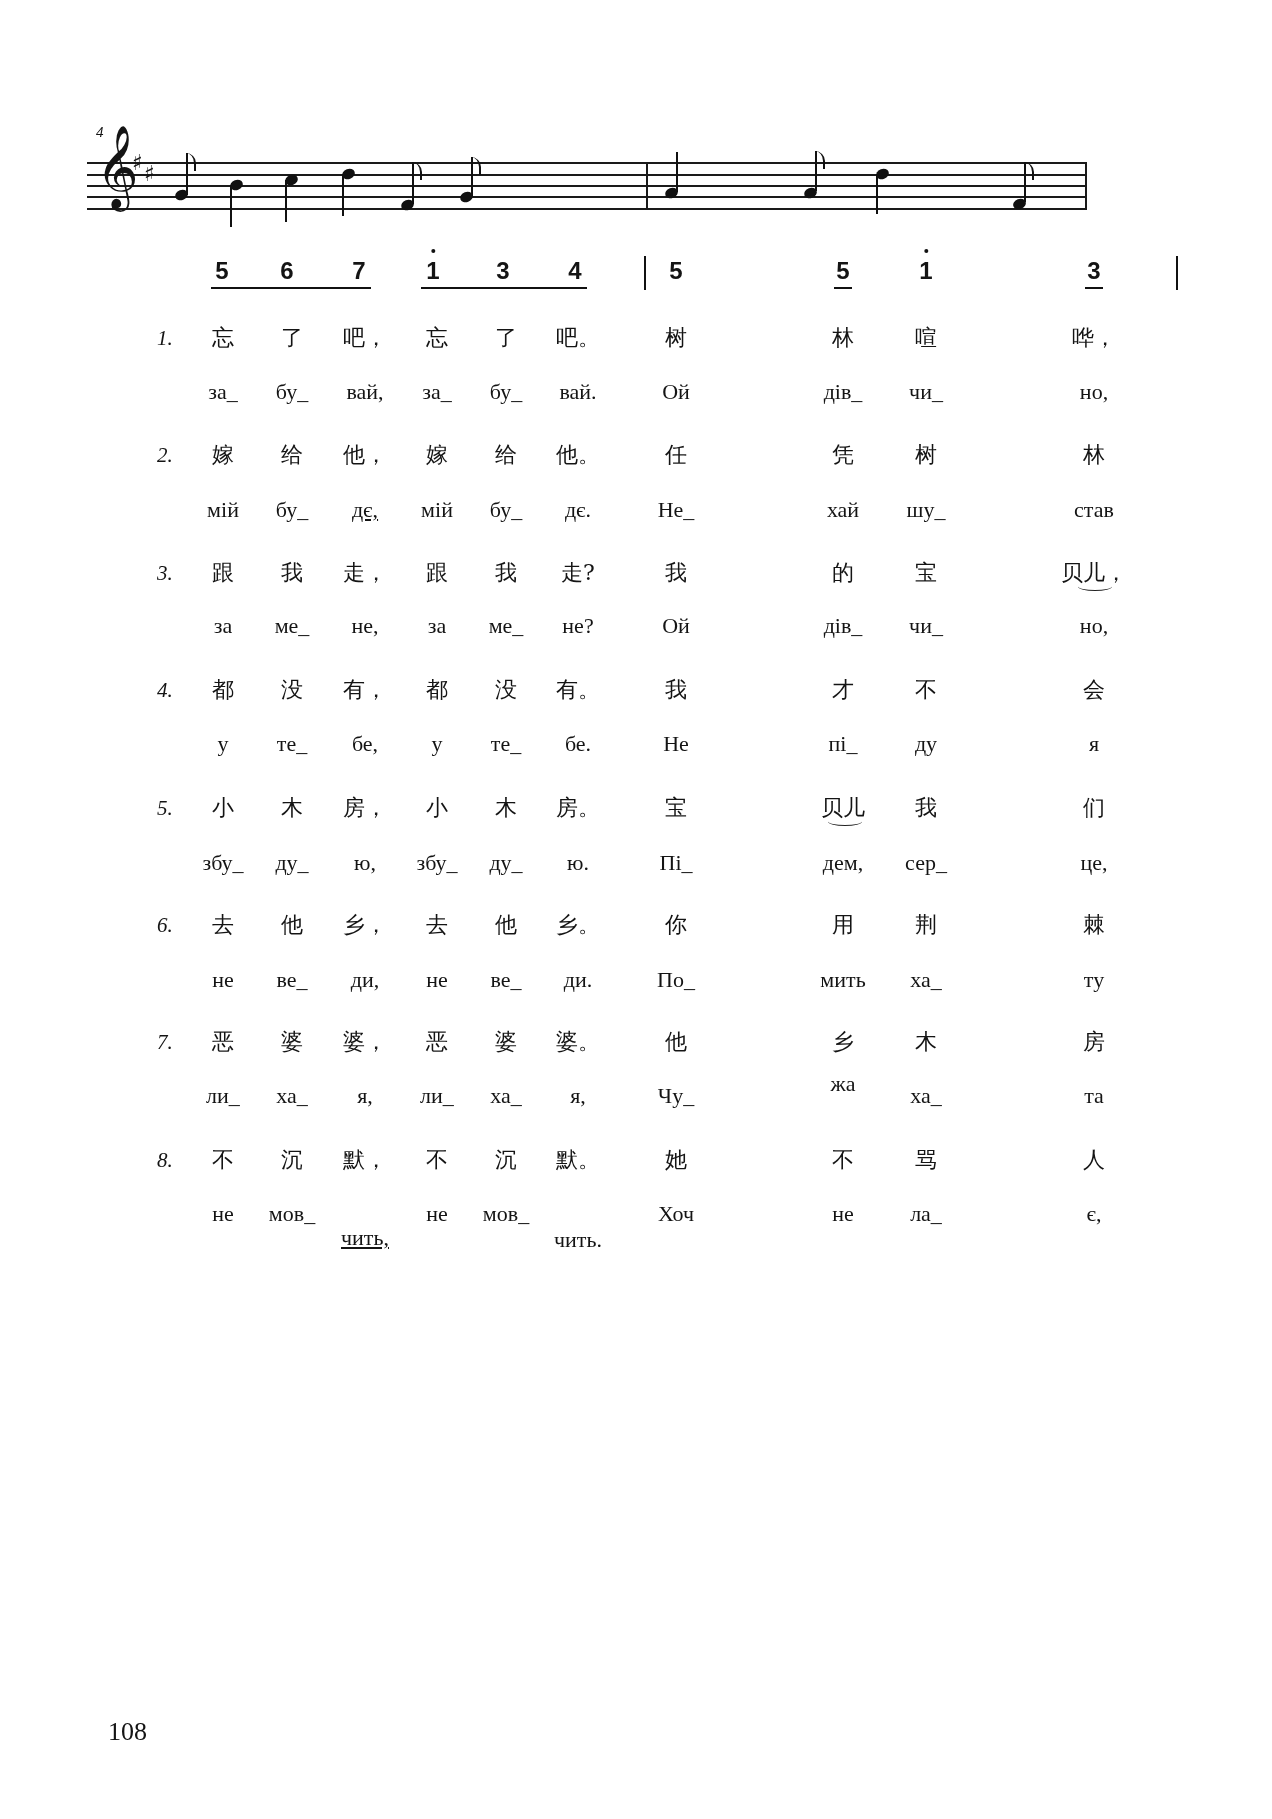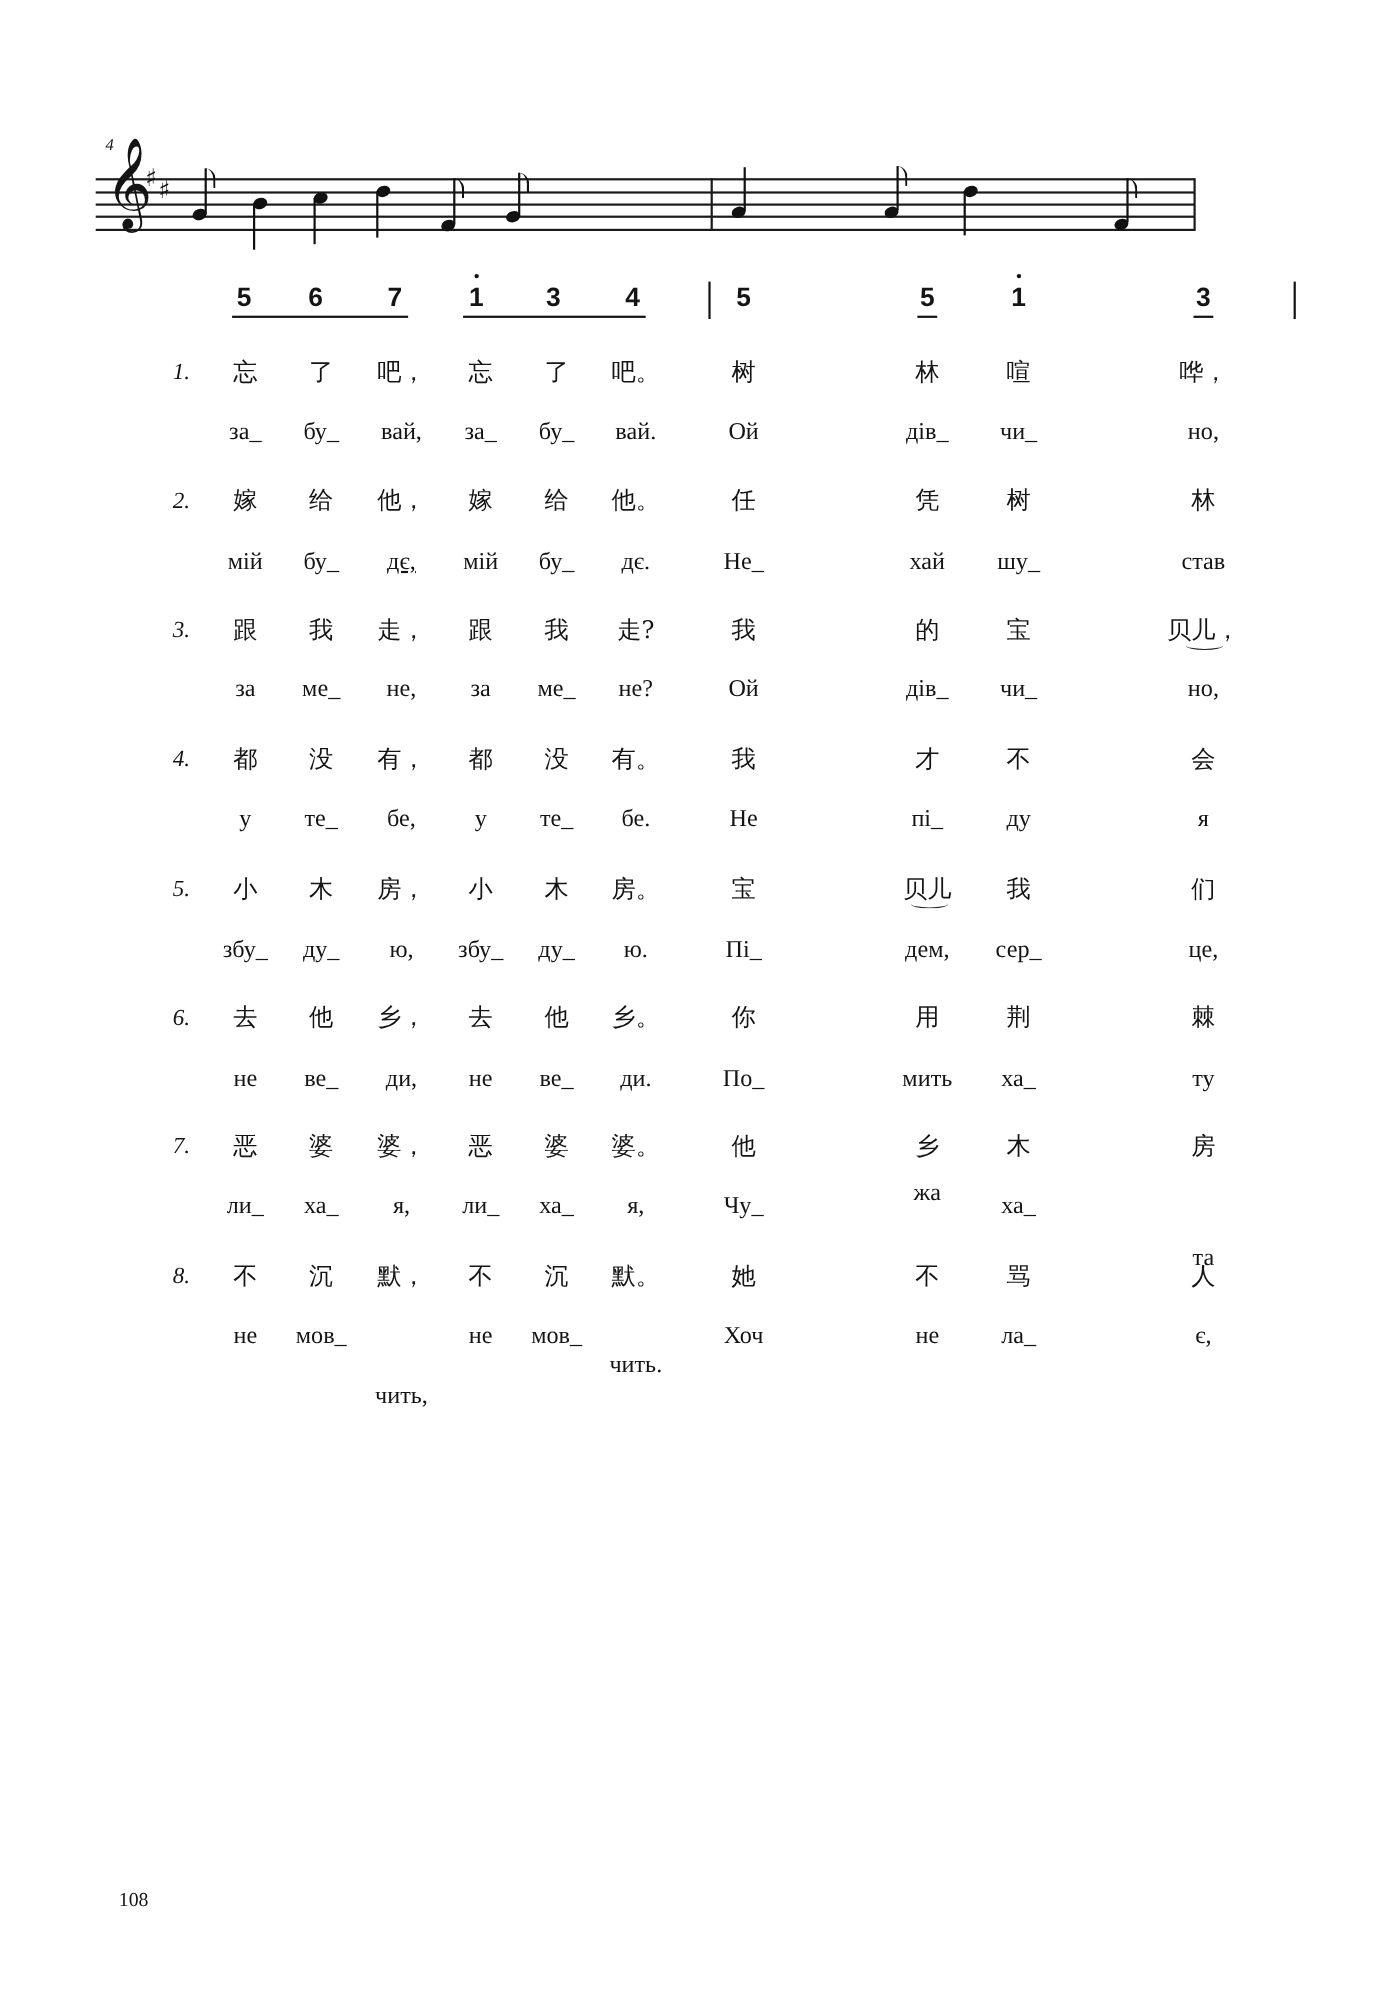--- a/index.html
+++ b/index.html
@@ -16,21 +16,21 @@
   .jp { position: absolute; top: 257px; font-family: "Liberation Sans", "DejaVu Sans", sans-serif;
         font-weight: bold; font-size: 24px; transform: translateX(-50%); text-align: center; }
   .jp .dot { position: absolute; top: -8px; left: 50%; width: 4px; height: 4px; background: #111; border-radius: 50%; transform: translateX(-50%); }
   .ul { position: absolute; height: 2px; background: #111; top: 287px; }
   .jp-bar { position: absolute; top: 256px; width: 2px; height: 34px; background: #111; }
   .vnum { position: absolute; font-style: italic; font-size: 21px; transform: translate(0,-50%); }
   .cell { position: absolute; font-size: 22px; transform: translate(-50%,-50%); white-space: nowrap; }
   .cn { font-family: "DejaVu Serif", serif; font-size: 22px; }
   .uk { font-family: "Liberation Serif", serif; font-size: 22px; }
   .tie { position: absolute; height: 8px; border-bottom: 1.5px solid #222; border-radius: 0 0 50% 50%; }
-  .pagenum { position: absolute; left: 108px; top: 1717px; font-size: 18px; }
+  .pagenum { position: absolute; left: 108px; top: 1717px; font-size: 26px; }
 </style>
 </head>
 <body>
 
 <div>
   <div class="staff-line" style="top:162px"></div>
   <div class="staff-line" style="top:174px"></div>
   <div class="staff-line" style="top:185px"></div>
   <div class="staff-line" style="top:196px"></div>
   <div class="staff-line" style="top:208px"></div>
@@ -237,35 +237,35 @@
     <div class="cell cn" style="left: 1094px; top: 1042px;">房</div>
     <div class="cell uk" style="left: 223px; top: 1096px;">ли_</div>
     <div class="cell uk" style="left: 292px; top: 1096px;">ха_</div>
     <div class="cell uk" style="left: 365px; top: 1096px;">я,</div>
     <div class="cell uk" style="left: 437px; top: 1096px;">ли_</div>
     <div class="cell uk" style="left: 506px; top: 1096px;">ха_</div>
     <div class="cell uk" style="left: 578px; top: 1096px;">я,</div>
     <div class="cell uk" style="left: 676px; top: 1096px;">Чу_</div>
     <div class="cell uk" style="left: 843px; top: 1084px;">жа</div>
     <div class="cell uk" style="left: 926px; top: 1096px;">ха_</div>
-    <div class="cell uk" style="left: 1094px; top: 1096px; margin-top: 47px;">та</div>
+    <div class="cell uk" style="left: 1094px; top: 1096px;">та</div>
     <div class="vnum" style="left: 157px; top: 1160px;">8.</div>
     <div class="cell cn" style="left: 223px; top: 1160px;">不</div>
     <div class="cell cn" style="left: 292px; top: 1160px;">沉</div>
     <div class="cell cn" style="left: 365px; top: 1160px;">默，</div>
     <div class="cell cn" style="left: 437px; top: 1160px;">不</div>
     <div class="cell cn" style="left: 506px; top: 1160px;">沉</div>
     <div class="cell cn" style="left: 578px; top: 1160px;">默。</div>
     <div class="cell cn" style="left: 676px; top: 1160px;">她</div>
     <div class="cell cn" style="left: 843px; top: 1160px;">不</div>
     <div class="cell cn" style="left: 926px; top: 1160px;">骂</div>
     <div class="cell cn" style="left: 1094px; top: 1160px;">人</div>
     <div class="cell uk" style="left: 223px; top: 1214px;">не</div>
     <div class="cell uk" style="left: 292px; top: 1214px;">мов_</div>
-    <div class="cell uk" style="left: 365px; top: 1268px;">чить,</div>
+    <div class="cell uk" style="left: 365px; top: 1238px; text-decoration: underline;">чить,</div>
     <div class="cell uk" style="left: 437px; top: 1214px;">не</div>
     <div class="cell uk" style="left: 506px; top: 1214px;">мов_</div>
     <div class="cell uk" style="left: 578px; top: 1240px;">чить.</div>
     <div class="cell uk" style="left: 676px; top: 1214px;">Хоч</div>
     <div class="cell uk" style="left: 843px; top: 1214px;">не</div>
     <div class="cell uk" style="left: 926px; top: 1214px;">ла_</div>
     <div class="cell uk" style="left: 1094px; top: 1214px;">є,</div>
     <div class="tie" style="left: 1078px; top: 582px; width: 34px;"></div>
     <div class="tie" style="left: 828px; top: 817px; width: 34px;"></div>
   </div>

